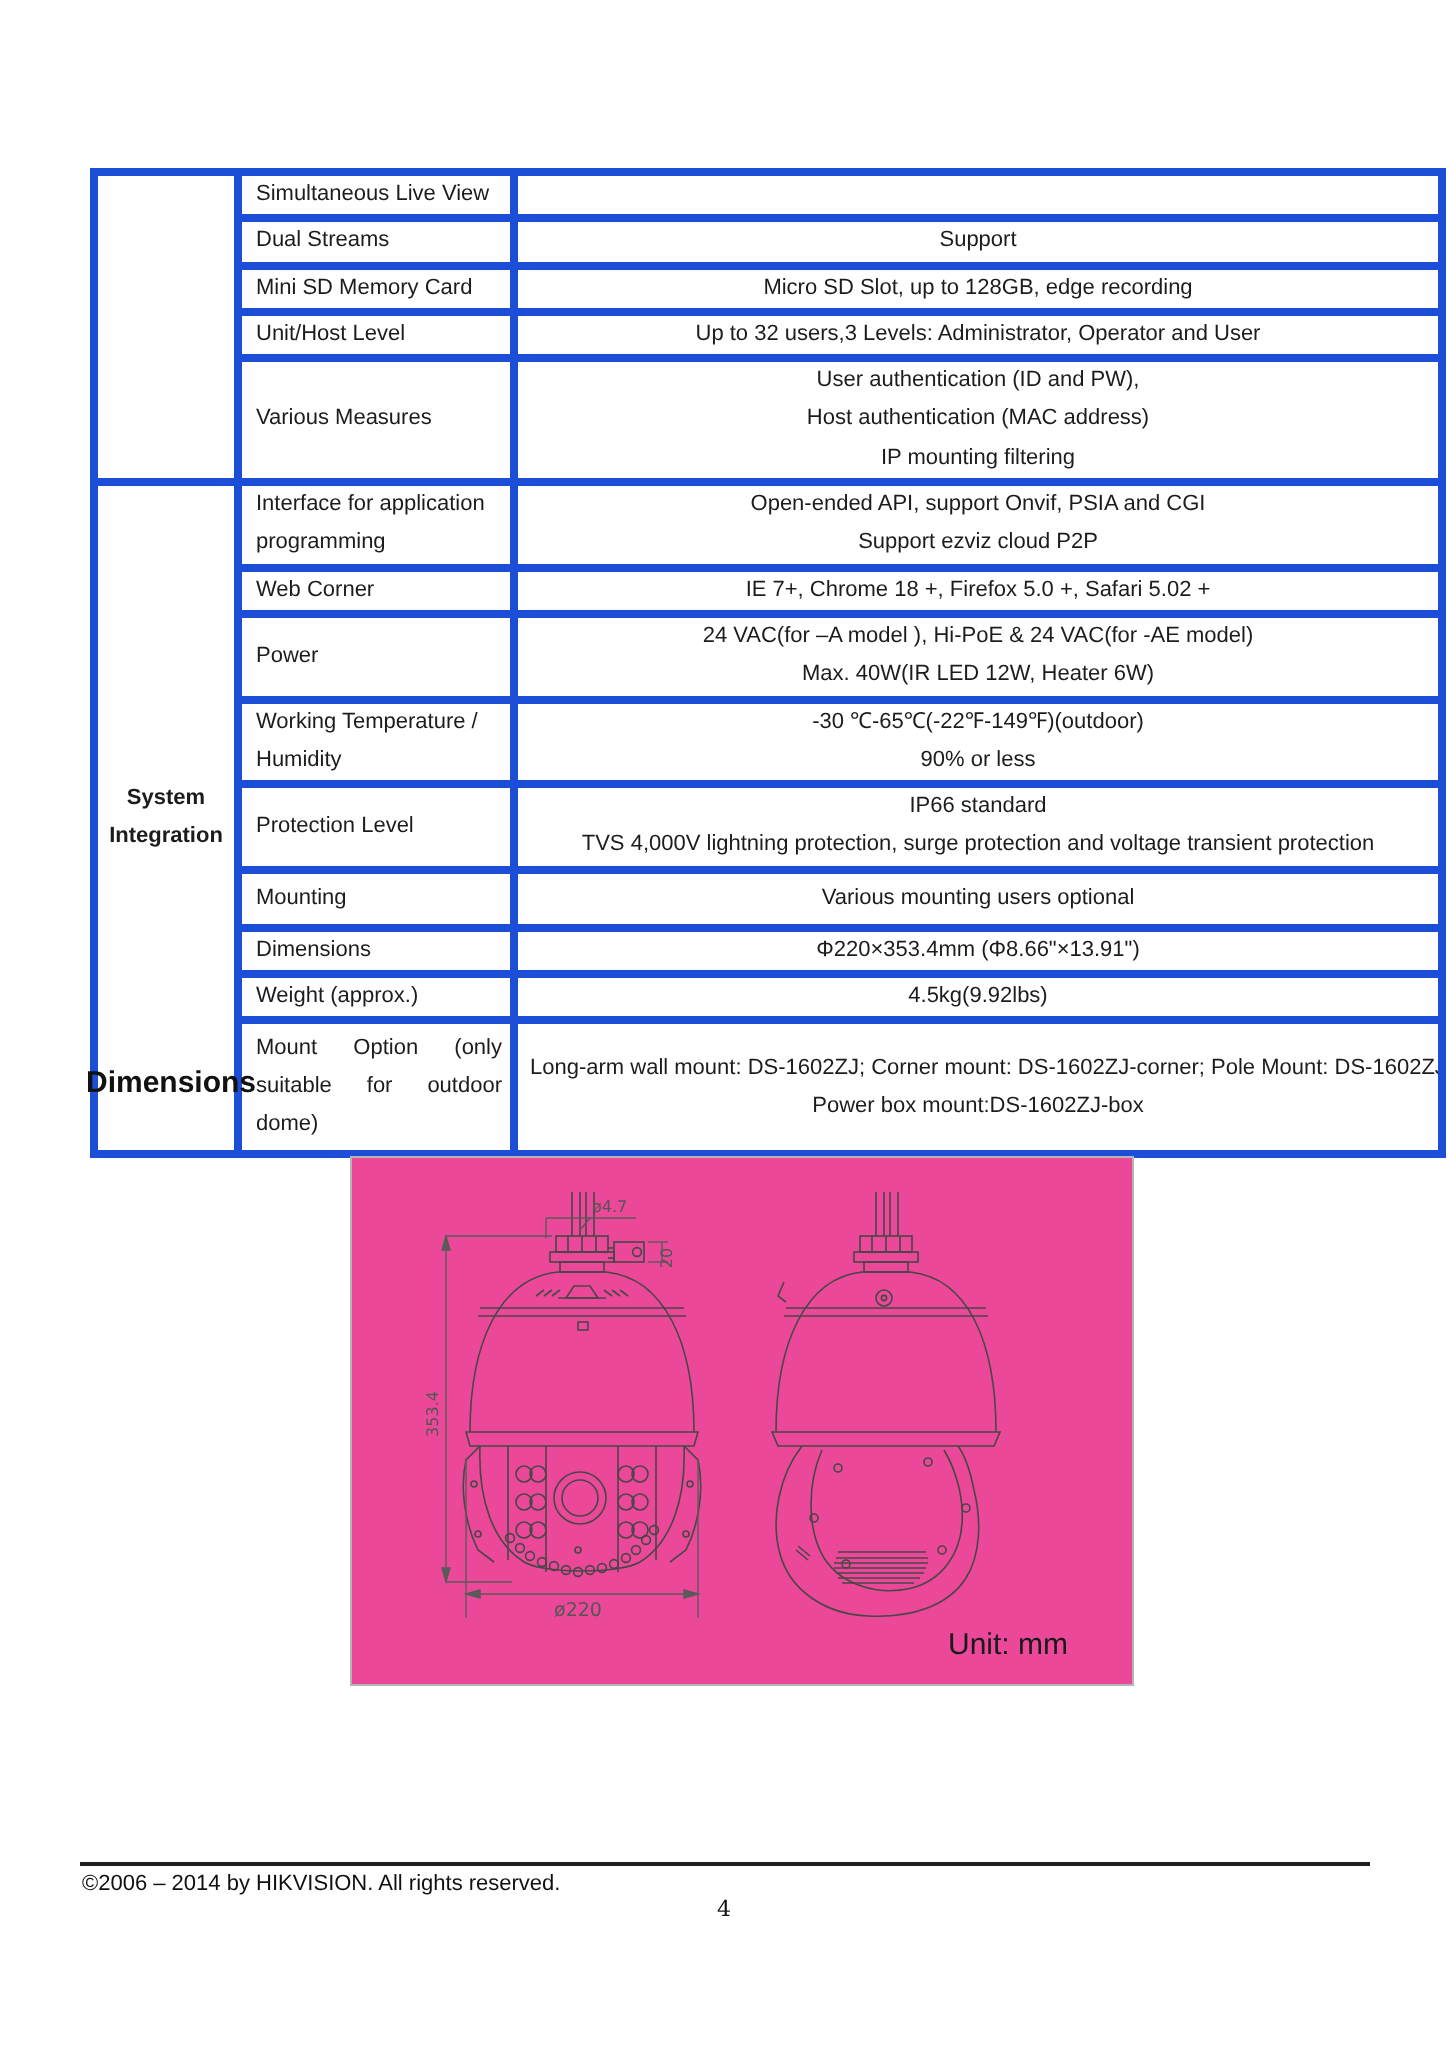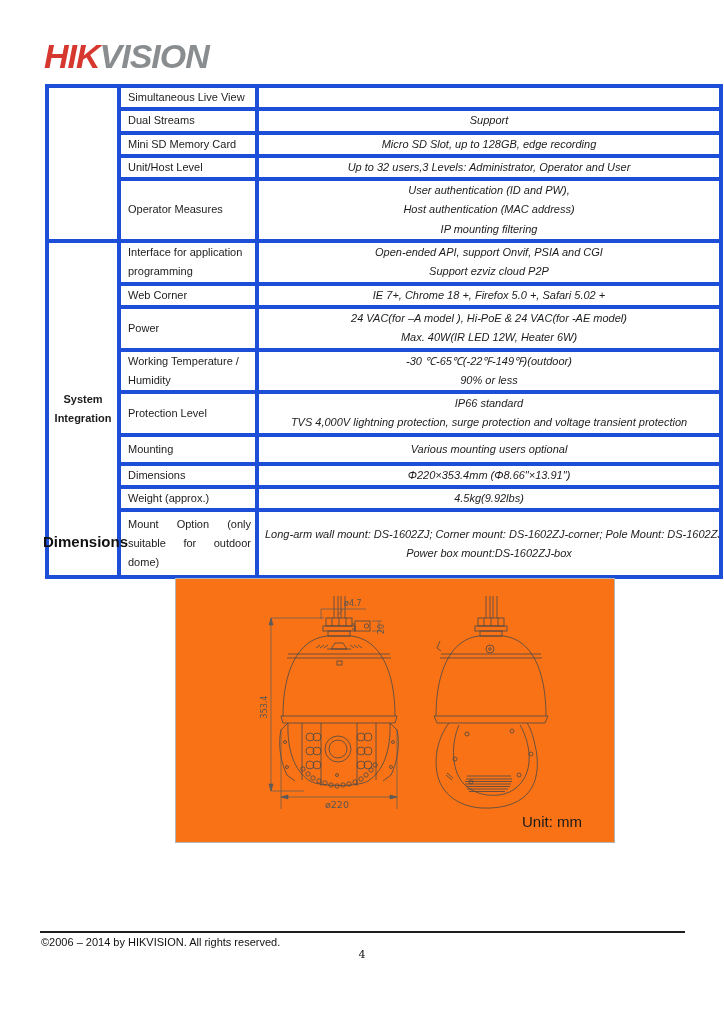--- a/index.html
+++ b/index.html
@@ -12,45 +12,42 @@
   .logo .hik{color:#d6372e;}
   .logo .vision{color:#8a8d8f;}
 
   
   .spec-wrap{position:absolute;left:45px;top:84px;width:637px;}
   table.spec{border-collapse:collapse;table-layout:fixed;width:637px;font-size:11px;color:#1c1c1c;}
   table.spec td{border:4px solid #1d4ed8;vertical-align:middle;overflow:hidden;}
   td.c-outer{width:66px;text-align:center;font-weight:700;line-height:19px;margin-left:41px;}
   td.c-label{width:123px;padding:0 4px 0 7px;line-height:19.3px;}
   td.c-label.justify{text-align:justify;}
-  td.c-value{width:448px;text-align:center;padding:0 6px;font-style:italic;}
+  td.c-value{width:448px;text-align:center;padding:0 6px;}
   .vline{line-height:19.3px;white-space:nowrap;}
 
   
   .dim-heading{position:absolute;left:43px;top:533px;font-size:15px;font-weight:700;color:#111;}
 
   
   .diagram{position:absolute;left:175px;top:578px;width:390px;height:263px;
-           border:1px solid #b5b5b5;background:#f97316;padding-left:48px;}
+           border:1px solid #b5b5b5;background:#ec4899;}
   .diagram svg{display:block;}
 
   
   .footer-line{position:absolute;left:40px;top:931px;width:645px;border-top:2px solid #1f1f1f;}
   .footer-text{position:absolute;left:41px;top:936px;font-size:11px;color:#111;}
   .page-num{position:absolute;left:0;top:948px;width:724px;text-align:center;
             font-family:"DejaVu Serif", serif;font-size:11px;color:#111;}
 </style>
 </head>
 <body>
 
 <div class="page">
 
-  <div class="logo">
-    <span class="hik">HIK</span><span class="vision">VISION</span>
-  </div>
 
   <div class="spec-wrap">
     <table class="spec">
       <tbody>
 
         <tr style="height:19px">
           <td class="c-outer" rowspan="5"></td>
           <td class="c-label">Simultaneous Live View</td>
           <td class="c-value">
               <div class="vline"></div>
@@ -68,21 +65,21 @@
               <div class="vline">Micro SD Slot, up to 128GB, edge recording</div>
             </td>
         </tr>
         <tr style="height:19px">
           <td class="c-label">Unit/Host Level</td>
           <td class="c-value">
               <div class="vline">Up to 32 users,3 Levels: Administrator, Operator and User</div>
             </td>
         </tr>
         <tr style="height:58px">
-          <td class="c-label">Operator Measures</td>
+          <td class="c-label">Various Measures</td>
           <td class="c-value">
             <div class="vline">User authentication (ID and PW),</div>
             <div class="vline">Host authentication (MAC address)</div>
             <div class="vline">IP mounting filtering</div>
           </td>
         </tr>
 
         <tr style="height:39px">
           <td class="c-outer" rowspan="9">
             <div>System</div>

